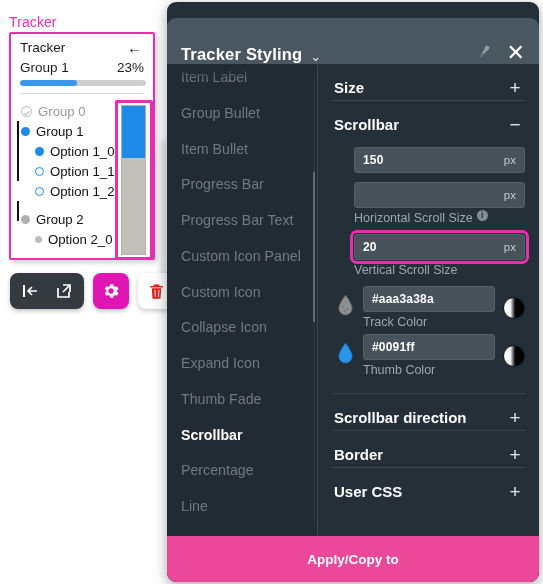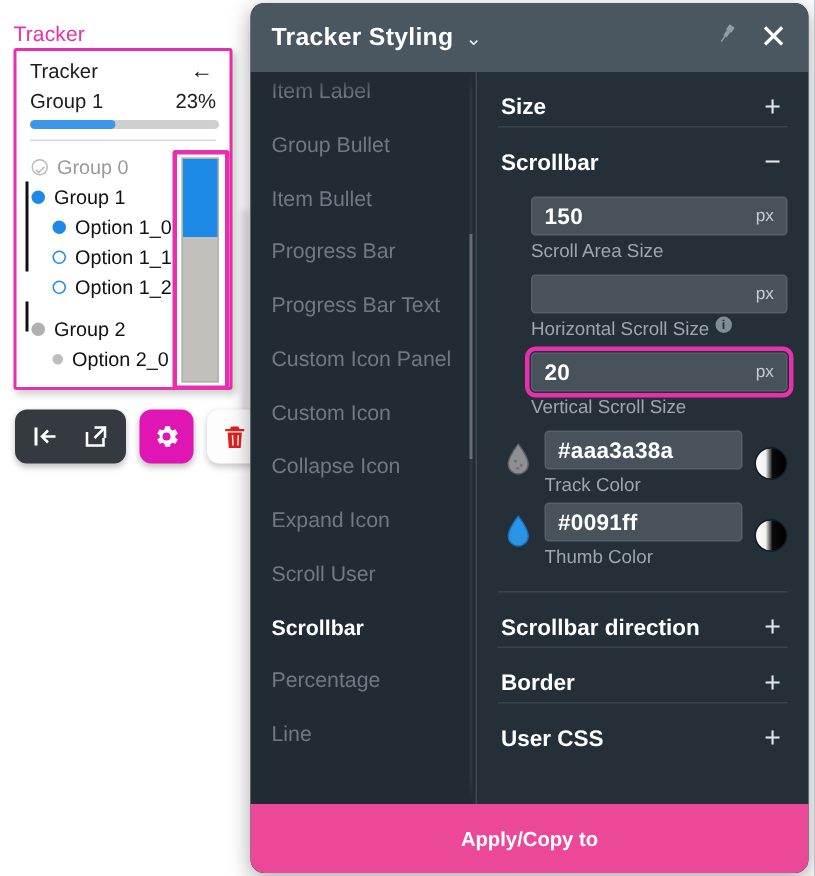--- a/index.html
+++ b/index.html
@@ -99,22 +99,22 @@
 
   
   .dialog {
     position:absolute; left:167px; top:2px; width:372px; height:580px;
     background:#252f38; border-radius:9px;
     box-shadow: 0 4px 14px rgba(0,0,0,.35);
     overflow:hidden; display:flex; flex-direction:column;
   }
   .dlg-header {
     height:46px; background:#4a5761; flex:0 0 auto;
-    display:flex; align-items:center; padding:0 14px;
-    border-top-left-radius:9px; border-top-right-radius:9px;
+    display:flex; align-items:flex-end; padding:0 14px;
+    border-top-left-radius:9px; border-top-right-radius:9px;margin-top:16px;
   }
   .dlg-title {
     color:#ffffff; font-size:16.5px; font-weight:bold; letter-spacing:.2px;
   }
   .dlg-caret { margin-left:8px; color:#e6eaec; font-size:13px; }
   .dlg-actions { margin-left:auto; display:flex; align-items:center; gap:14px; }
   .pin-icon { opacity:.55; }
   .close-icon { color:#ffffff; font-size:22px; line-height:1; font-weight:300; }
 
   .dlg-body { flex:1 1 auto; display:flex; min-height:0; position:relative; }
@@ -170,21 +170,21 @@
 
   .sec-body { padding: 10px 0 14px 0; border-bottom:1px solid #3a444d; }
 
   .field-row { padding: 0 0 0 22px; margin-bottom: 2px; }
   .field-wrap { position:relative; }
   .field {
     height:26px; background:#47525b; border:1px solid #55616a; border-radius:3px;
     display:flex; align-items:center; padding: 0 8px;
   }
   .field.highlight { outline:3px solid #e82fae; outline-offset:1px; }
-  .field-val { color:#ffffff; font-size:15px; font-weight:bold; letter-spacing:.2px;}
+  .field-val { color:#ffffff; font-size:12px; font-weight:bold; letter-spacing:.2px;}
   .field-unit { margin-left:auto; color:#c2ccd2; font-size:11.5px; }
   .field-label { color:#9aa7b0; font-size:12.5px; margin-top:3px; display:flex; align-items:center; gap:4px;}
   .info-badge {
     width:11px; height:11px; border-radius:50%; background:#7f8d96; color:#252f38;
     font-size:8.5px; font-weight:bold; display:inline-flex; align-items:center;
     justify-content:center; line-height:1; position:relative; top:-3px;
   }
 
   .color-row { display:flex; align-items:center; gap:8px; padding-left: 4px; }
   .color-row .field-wrap { flex:1 1 auto; }
@@ -318,21 +318,21 @@
         <div class="side-scroll" id="side-list" style="transform: translateY(-8px);">
             <div class="side-item"><span>Item Label</span></div>
             <div class="side-item"><span>Group Bullet</span></div>
             <div class="side-item"><span>Item Bullet</span></div>
             <div class="side-item"><span>Progress Bar</span></div>
             <div class="side-item"><span>Progress Bar Text</span></div>
             <div class="side-item"><span>Custom Icon Panel</span></div>
             <div class="side-item"><span>Custom Icon</span></div>
             <div class="side-item"><span>Collapse Icon</span></div>
             <div class="side-item"><span>Expand Icon</span></div>
-            <div class="side-item"><span>Scroll User</span></div>
+            <div class="side-item"><span>Thumb Fade</span></div>
             <div class="side-item active"><span>Scrollbar</span></div>
             <div class="side-item"><span>Percentage</span></div>
             <div class="side-item"><span>Line</span></div>
           </div>
         <div class="side-track"></div>
         <div class="side-thumb"></div>
         <div class="side-fade-top"></div>
         <div class="side-fade-bot"></div>
       </div>
 
@@ -350,23 +350,20 @@
           </div>
 
           <div class="sec-body">
 
             <div class="field-row">
               <div class="field-wrap">
                 <div class="field">
                   <span class="field-val">150</span>
                   <span class="field-unit">px</span>
                 </div>
-              </div>
-              <div class="field-label">
-                <span>Scroll Area Size</span>
               </div>
             </div>
 
             <div class="field-row" style="margin-top:9px;">
               <div class="field-wrap">
                 <div class="field">
                   <span class="field-val"></span>
                   <span class="field-unit">px</span>
                 </div>
               </div>

